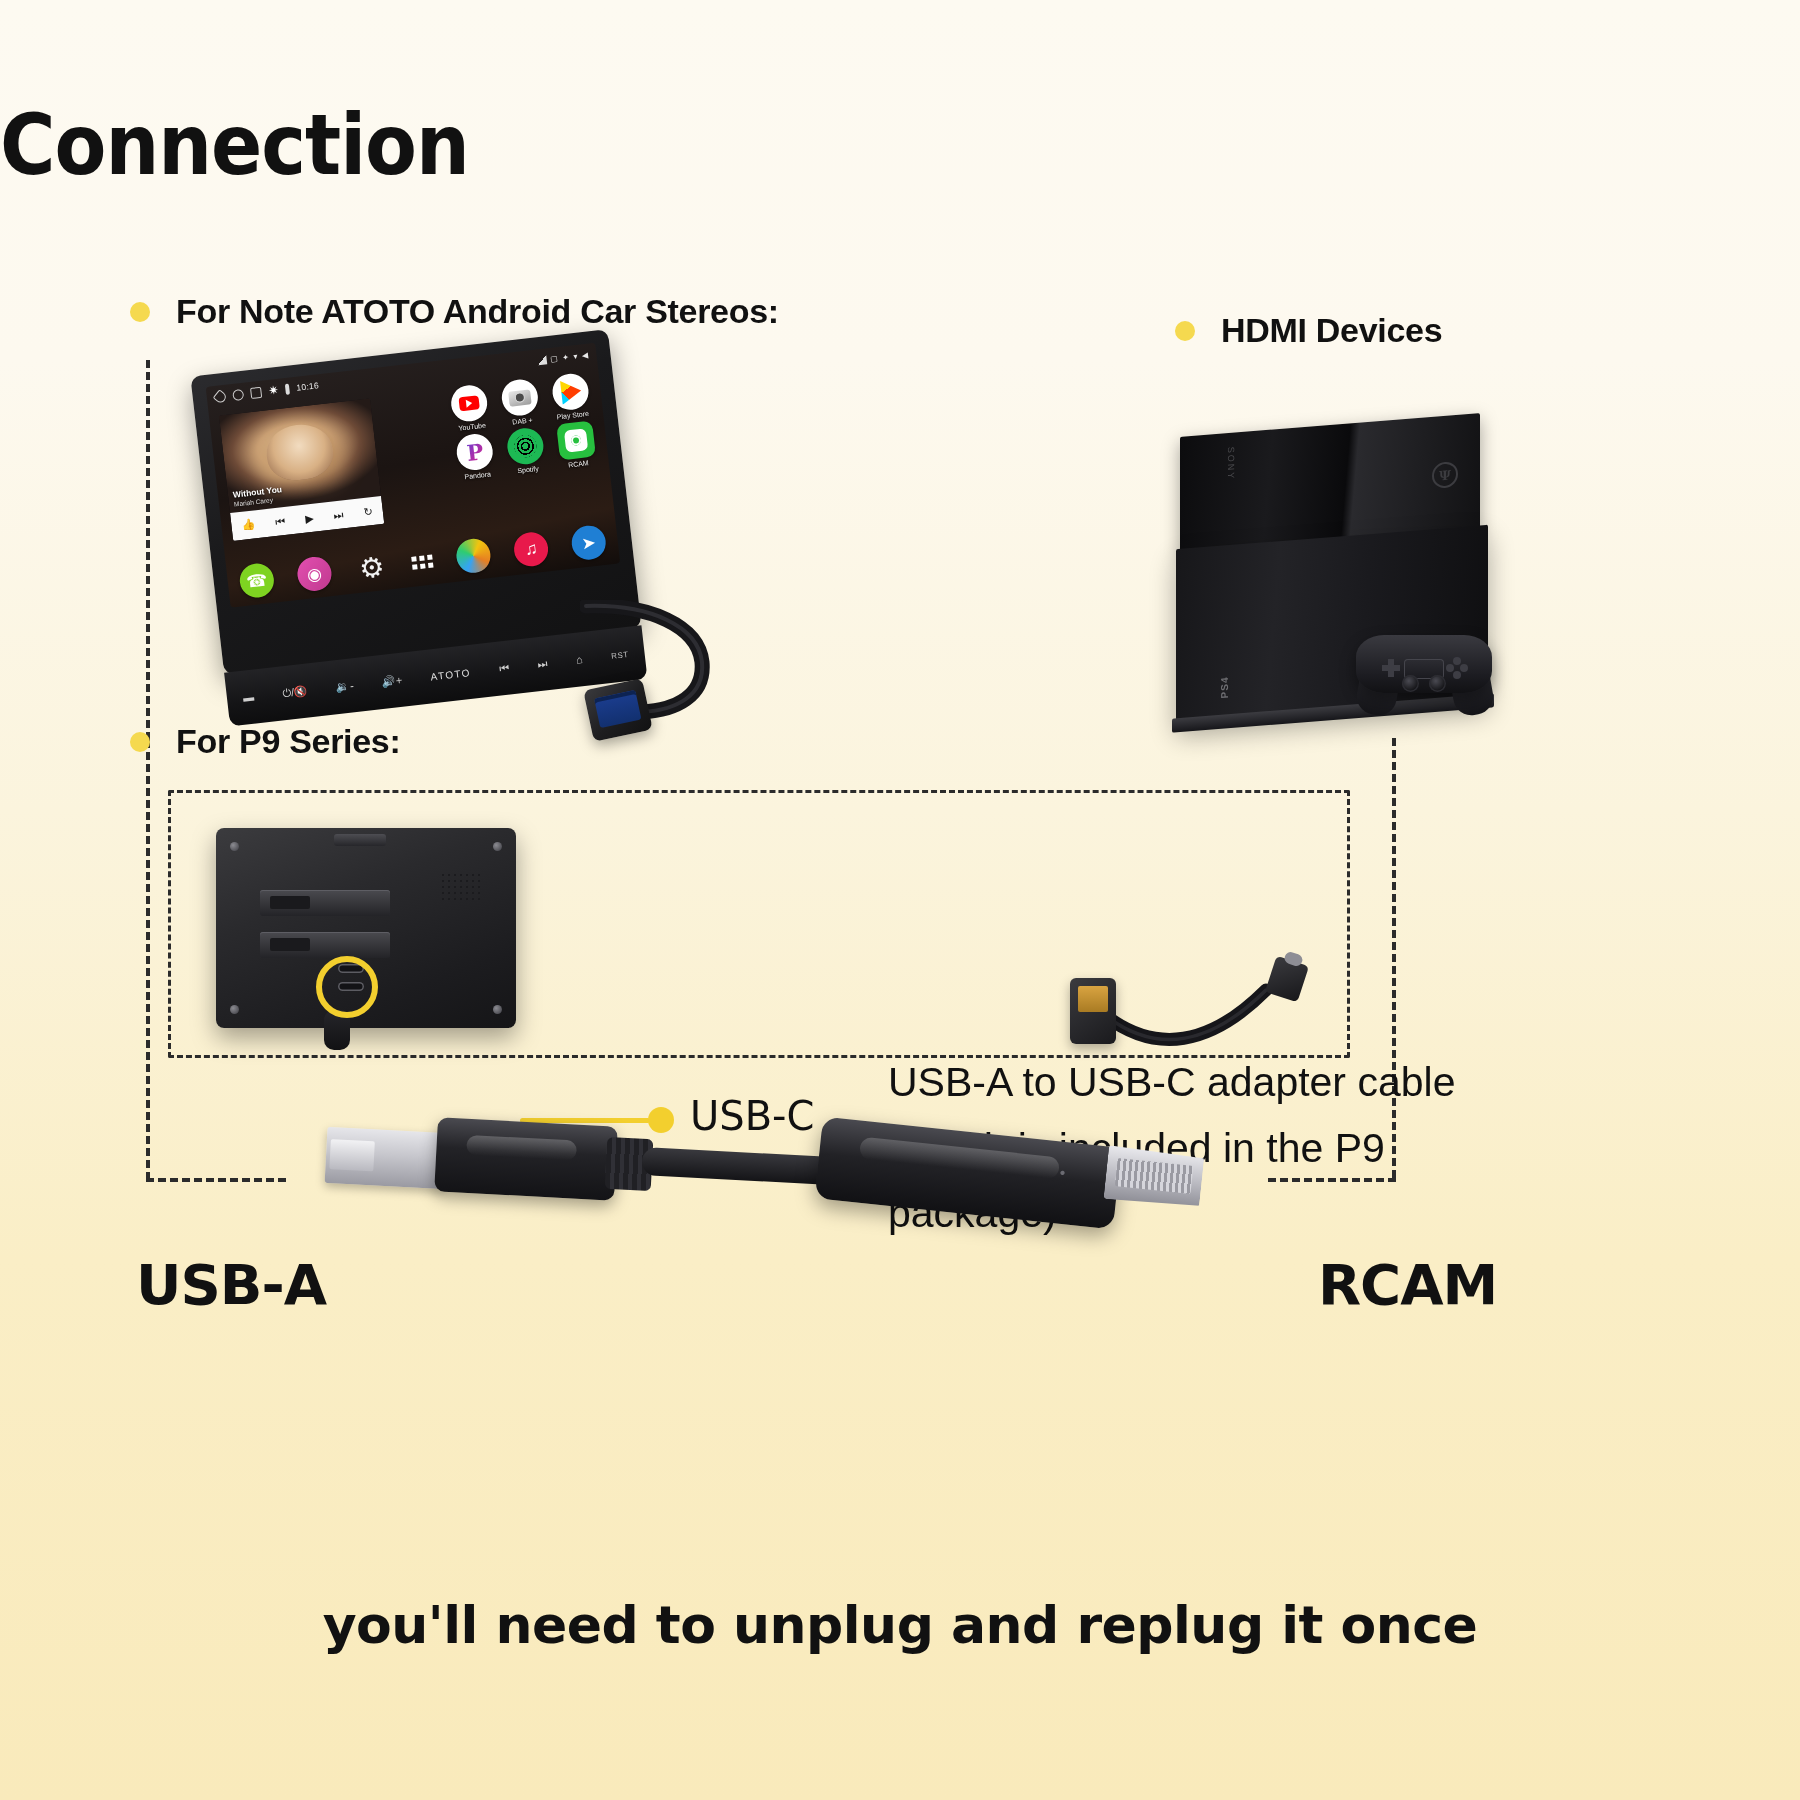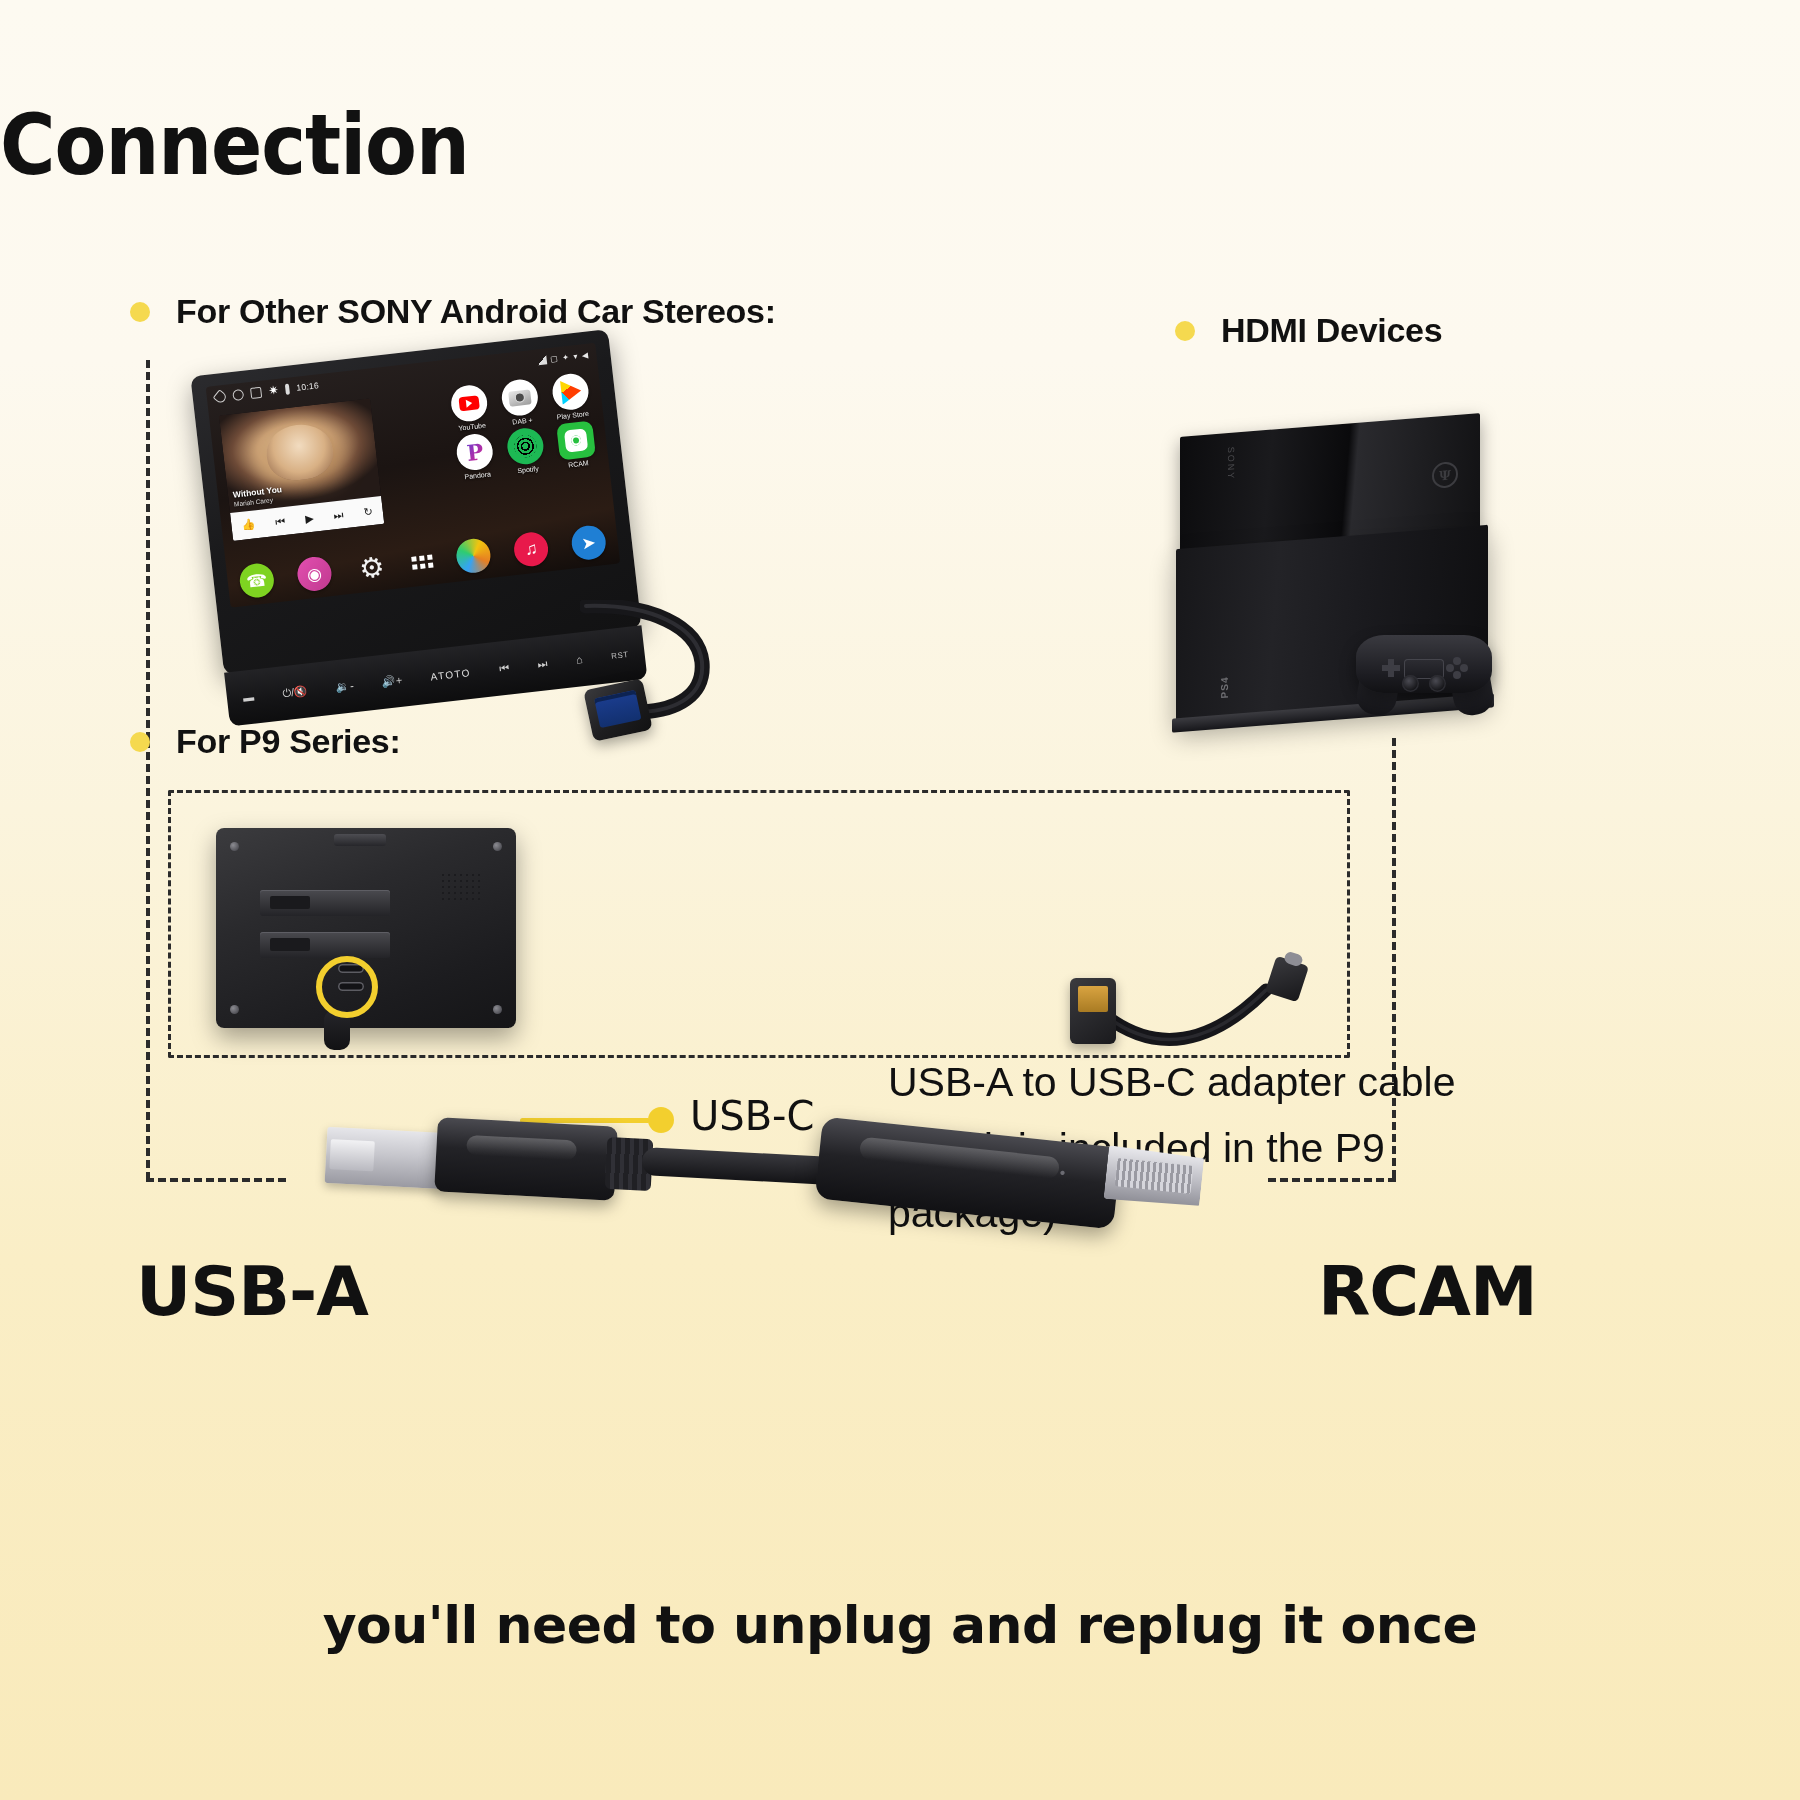--- a/index.html
+++ b/index.html
@@ -480,21 +480,21 @@
     box-shadow: 0 4px 10px rgba(0,0,0,.25);
   }
   #hdmi-plug::after {
     content: ""; position: absolute; left: 10px; top: 12px; right: 10px; height: 28px;
     background: repeating-linear-gradient(90deg, #9a9aa2 0 3px, #d6d6dc 3px 6px);
     border-radius: 2px;
   }
 
   
   .big-label {
-    font-size: 68px; font-weight: 800; color: #111;
+    font-size: 56px; font-weight: 800; color: #111;
     font-family: "DejaVu Sans", sans-serif; letter-spacing: -1px;
   }
   #lbl-usba { top: 1252px; left: 136px; }
   #lbl-hdmi { top: 1252px; left: 1318px; }
 
   
   #adapter-text {
     top: 1050px; left: 888px; width: 600px;
     font-size: 41px; line-height: 1.6; color: #111;
   }
@@ -517,21 +517,21 @@
   <div class="abs dash-v" id="line-left-top"></div>
   <div class="abs dash-v" id="line-left-mid"></div>
   <div class="abs dash-h" id="line-left-bot"></div>
   <div class="abs dash-v" id="line-right-v"></div>
   <div class="abs dash-h" id="line-right-h"></div>
 
   <div class="abs" id="p9-box"></div>
 
   <div class="abs heading" id="h-other">
     <span class="bullet"></span>
-    <span class="heading-txt">For Other SONY Android Car Stereos:</span>
+    <span class="heading-txt">For Note ATOTO Android Car Stereos:</span>
   </div>
 
   <div class="abs heading" id="h-hdmi">
     <span class="bullet"></span>
     <span class="heading-txt">HDMI Devices</span>
   </div>
 
   <div class="abs heading" id="h-p9">
     <span class="bullet"></span>
     <span class="heading-txt">For P9 Series:</span>

